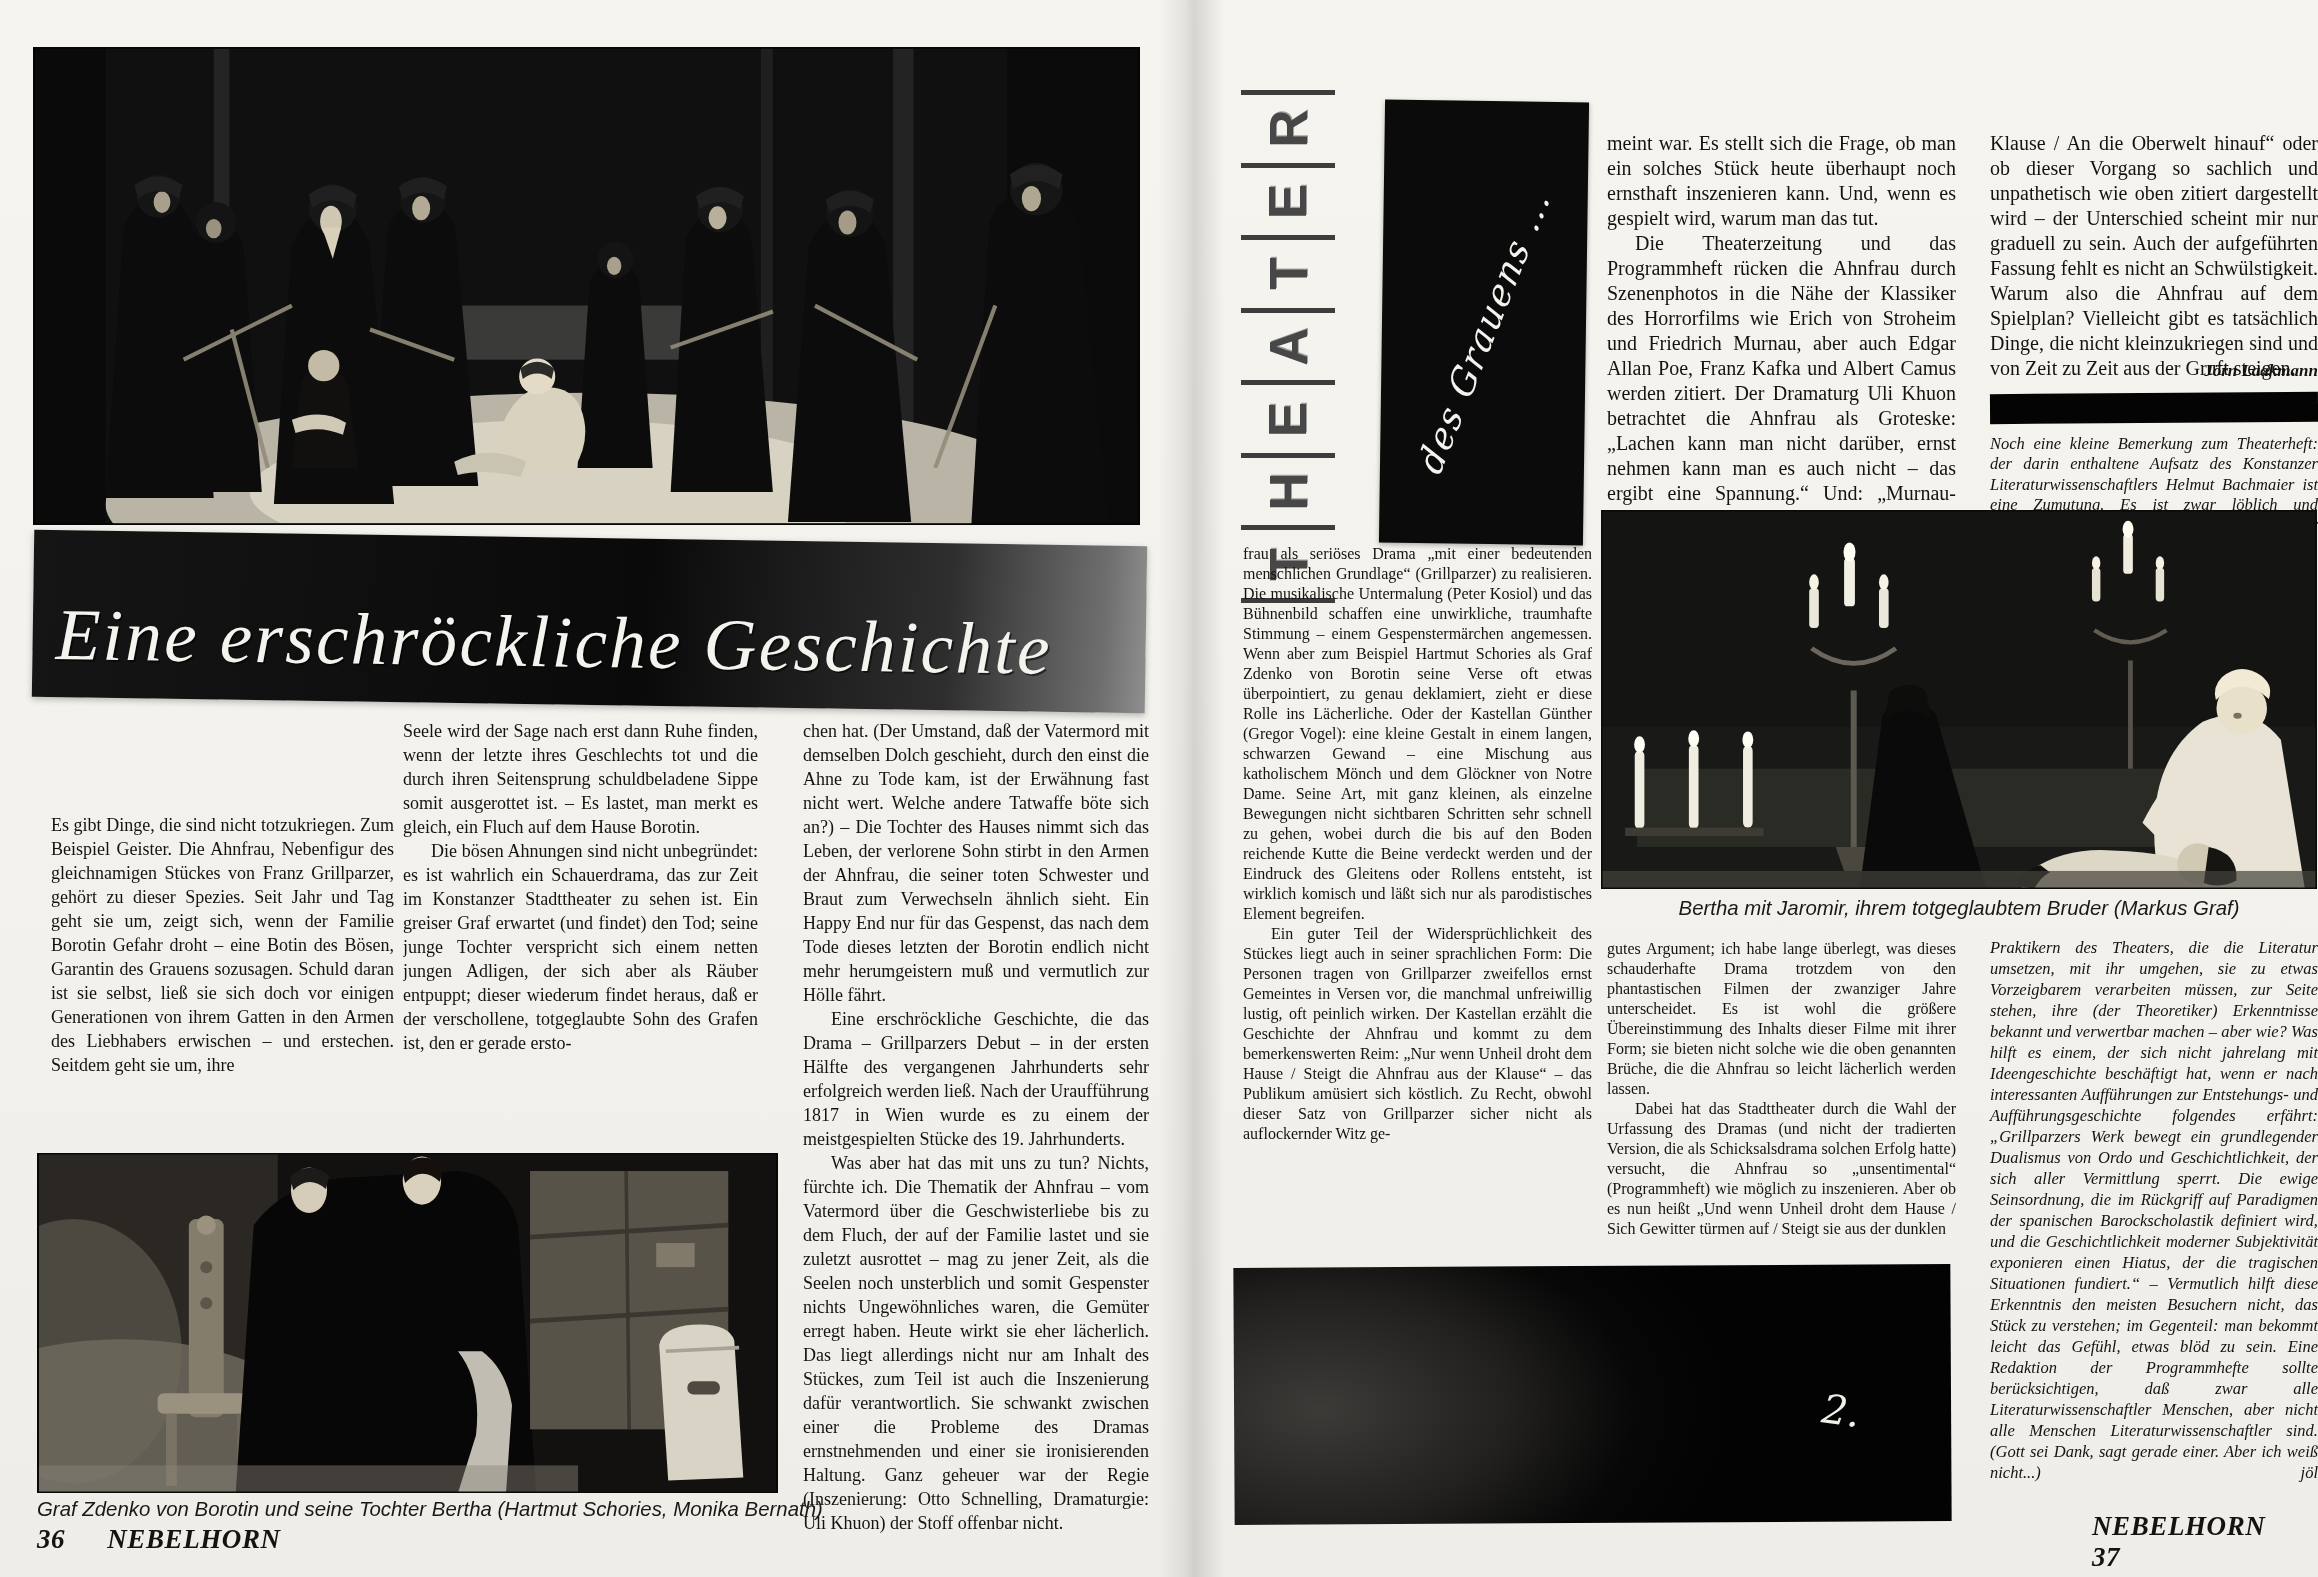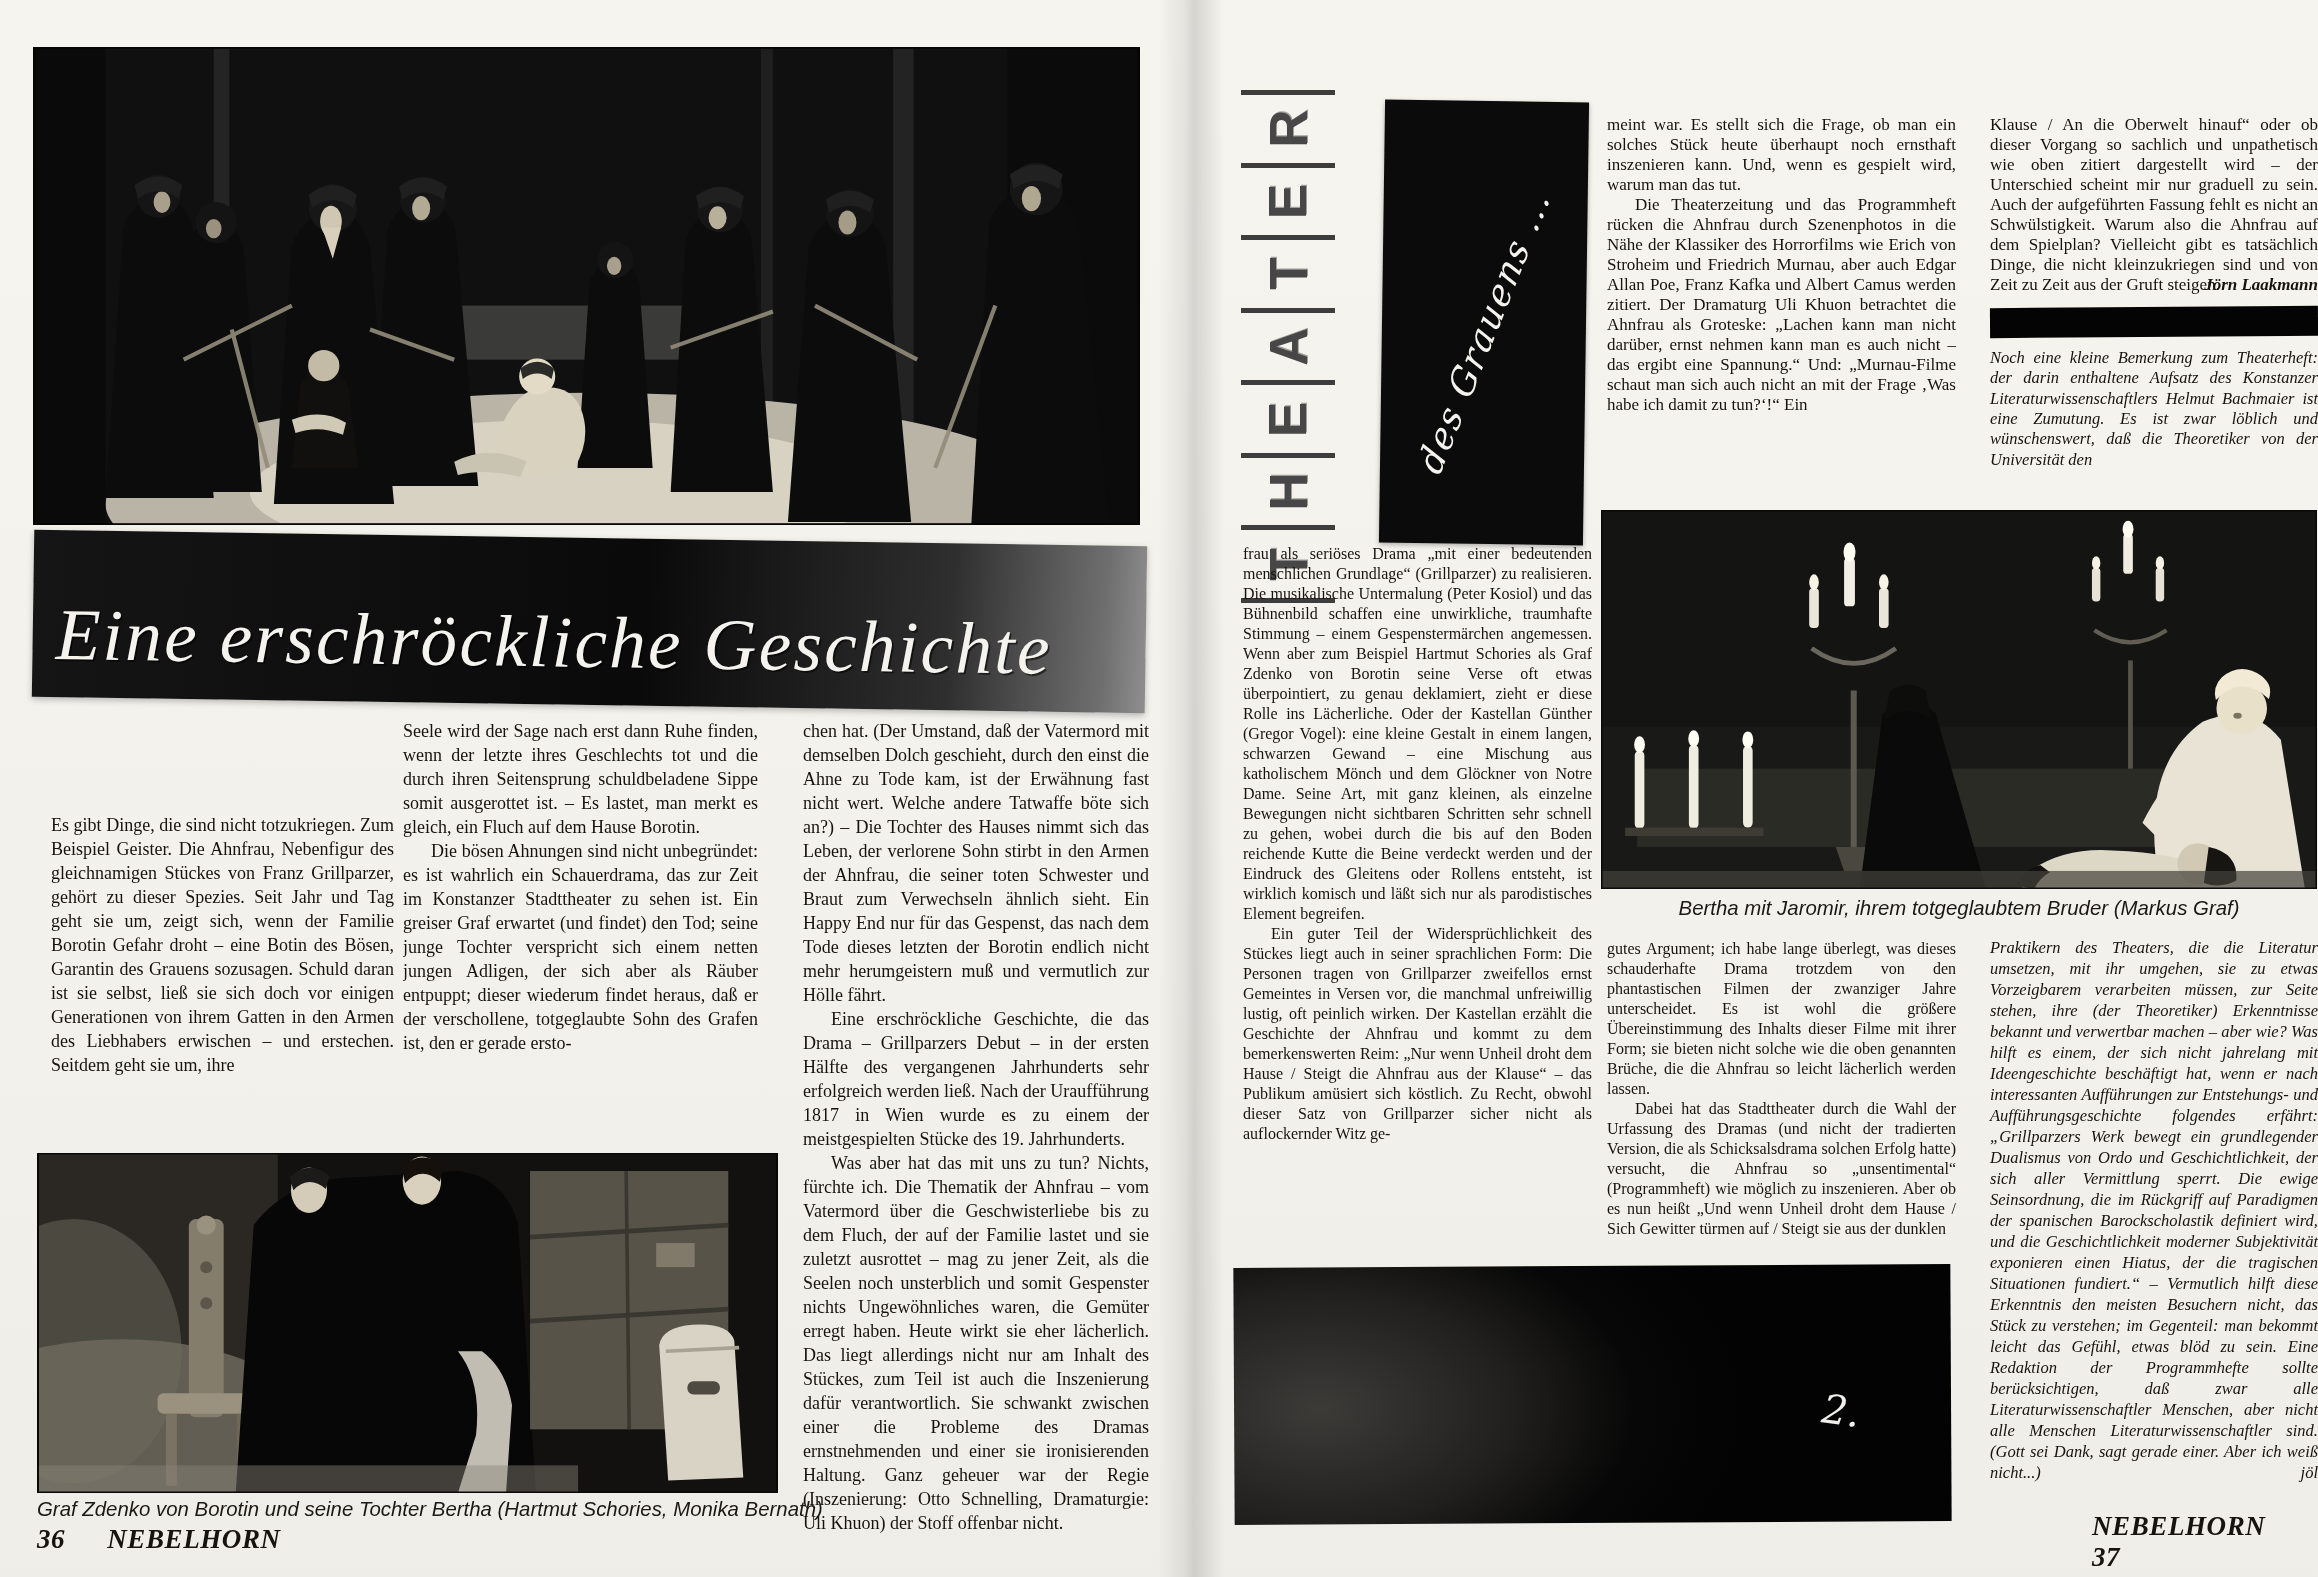--- a/index.html
+++ b/index.html
@@ -5,21 +5,21 @@
   html,body{margin:0;padding:0;}
   body{width:2319px;height:1578px;background:#e9e7e2;font-family:"Liberation Serif",serif;color:#16130f;}
   .spread{position:relative;width:2319px;height:1578px;background:linear-gradient(180deg,#f6f4ef 0%,#f3f1ec 60%,#efede7 100%);overflow:hidden;}
   .gutter{position:absolute;left:1158px;top:0;width:66px;height:1578px;
     background:linear-gradient(90deg,rgba(0,0,0,0) 0%,rgba(0,0,0,0.07) 40%,rgba(0,0,0,0.13) 55%,rgba(0,0,0,0) 100%);}
   .abs{position:absolute;}
   
   .textcol p{margin:0;text-align:justify;}
   .textcol p:not(:first-child){text-indent:28px;}
   .lcol{font-size:18px;line-height:24px;}
-  .rcol-top{font-size:17px;line-height:20px;}
+  .rcol-top{font-size:20px;line-height:25px;margin-top:16px;}
   .rcol-low{font-size:16px;line-height:20px;}
   .ital{font-style:italic;}
   .epigraph{font-size:20px;line-height:29px;font-style:italic;text-align:right;}
   .epigraph div:last-child{font-style:normal;}
   
   .banner{left:33px;top:538px;width:1113px;height:167px;transform:rotate(0.85deg);
     background:linear-gradient(93deg,#151515 0%,#0a0a0a 55%,#2e2e2e 82%,#6f6f6f 96%,#8f8f8f 100%);
     box-shadow:0 2.4px 6px rgba(0,0,0,0.25);}
   .banner-title{position:absolute;left:23px;bottom:20.4px;font-style:italic;font-weight:normal;
     font-size:73px;letter-spacing:2.4px;color:#f4f3ee;white-space:nowrap;

